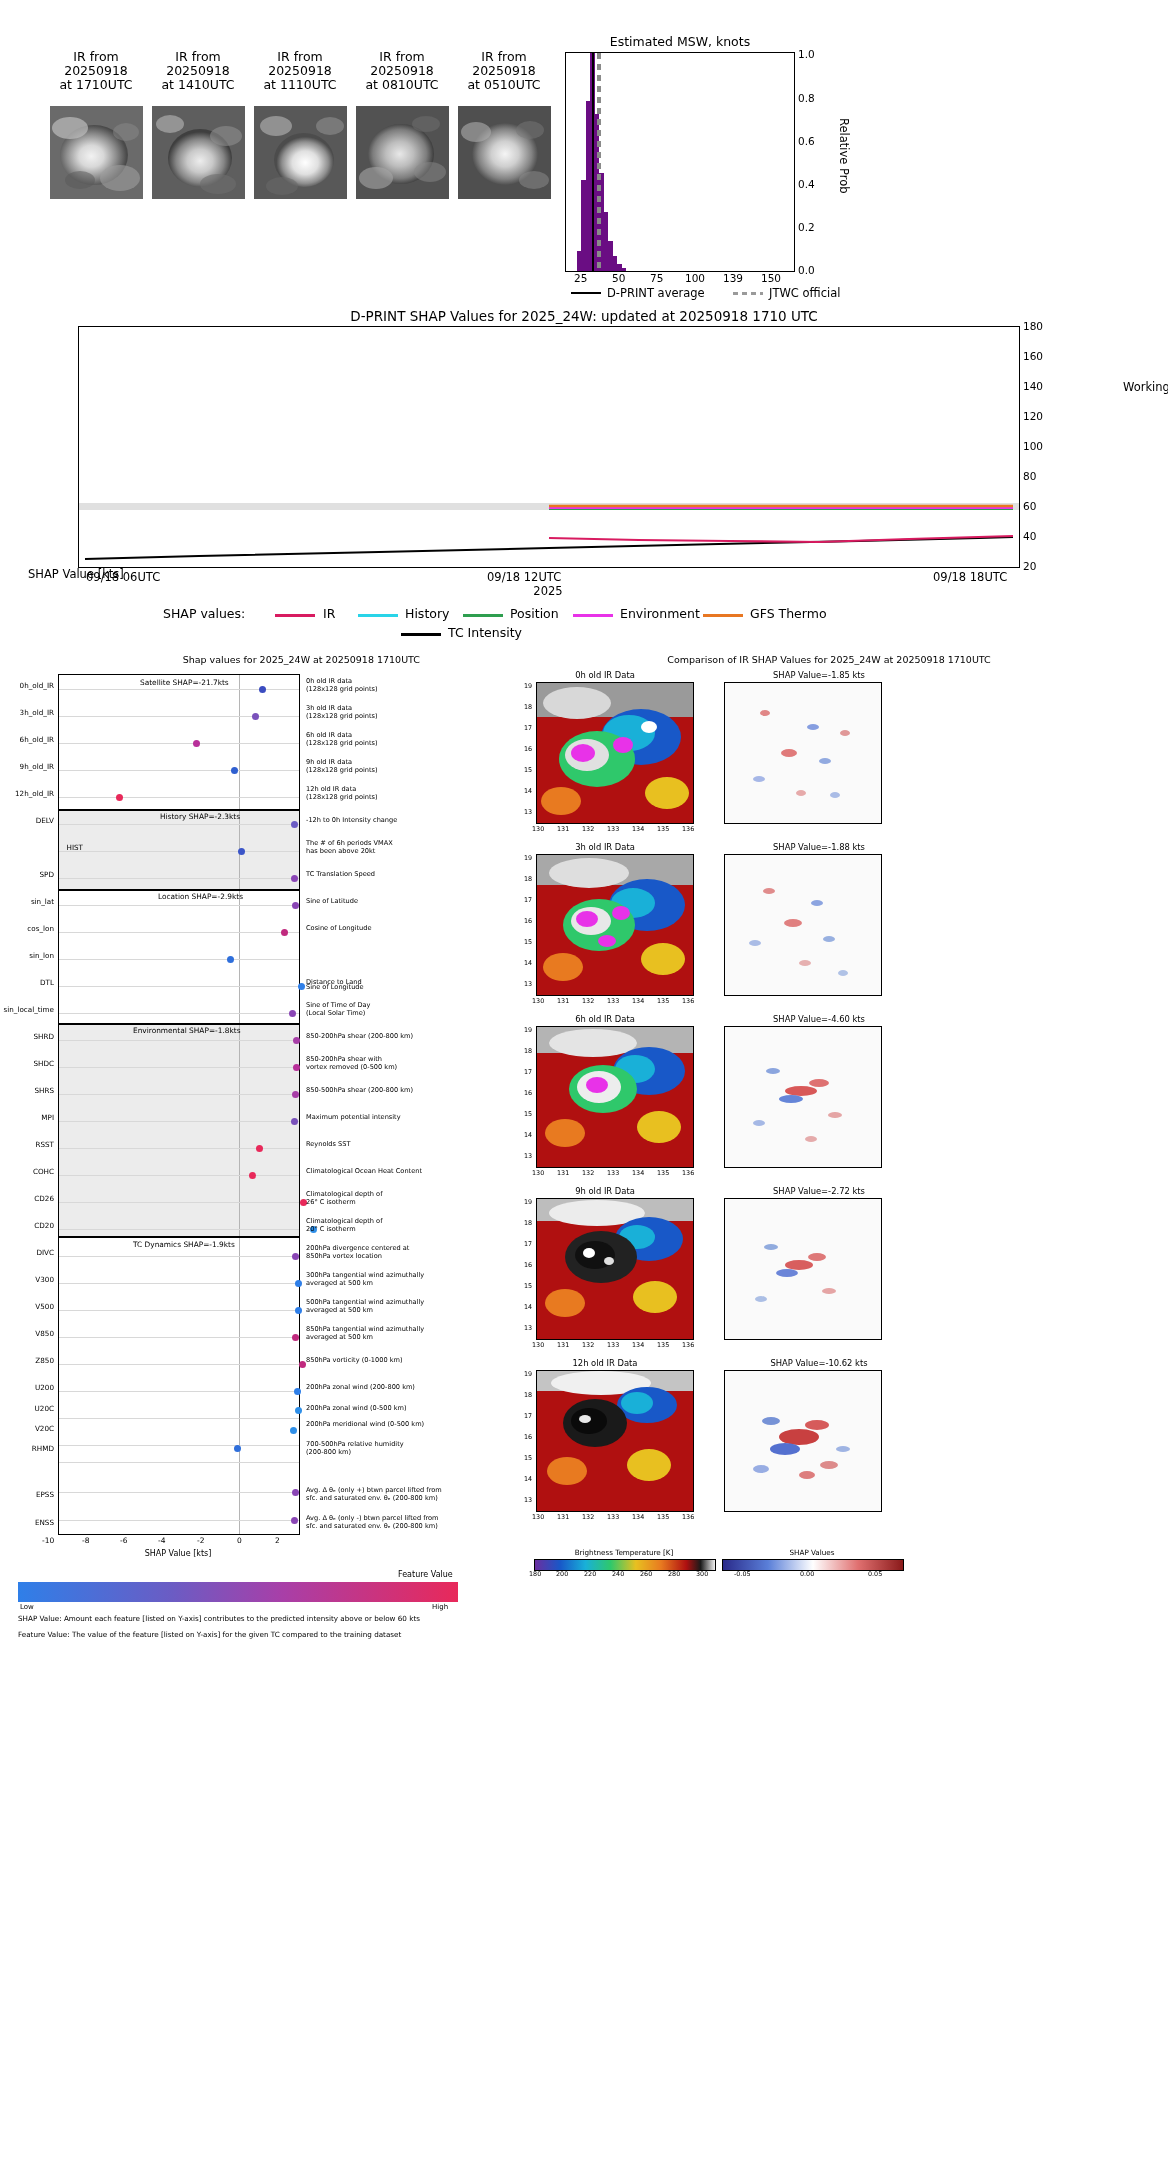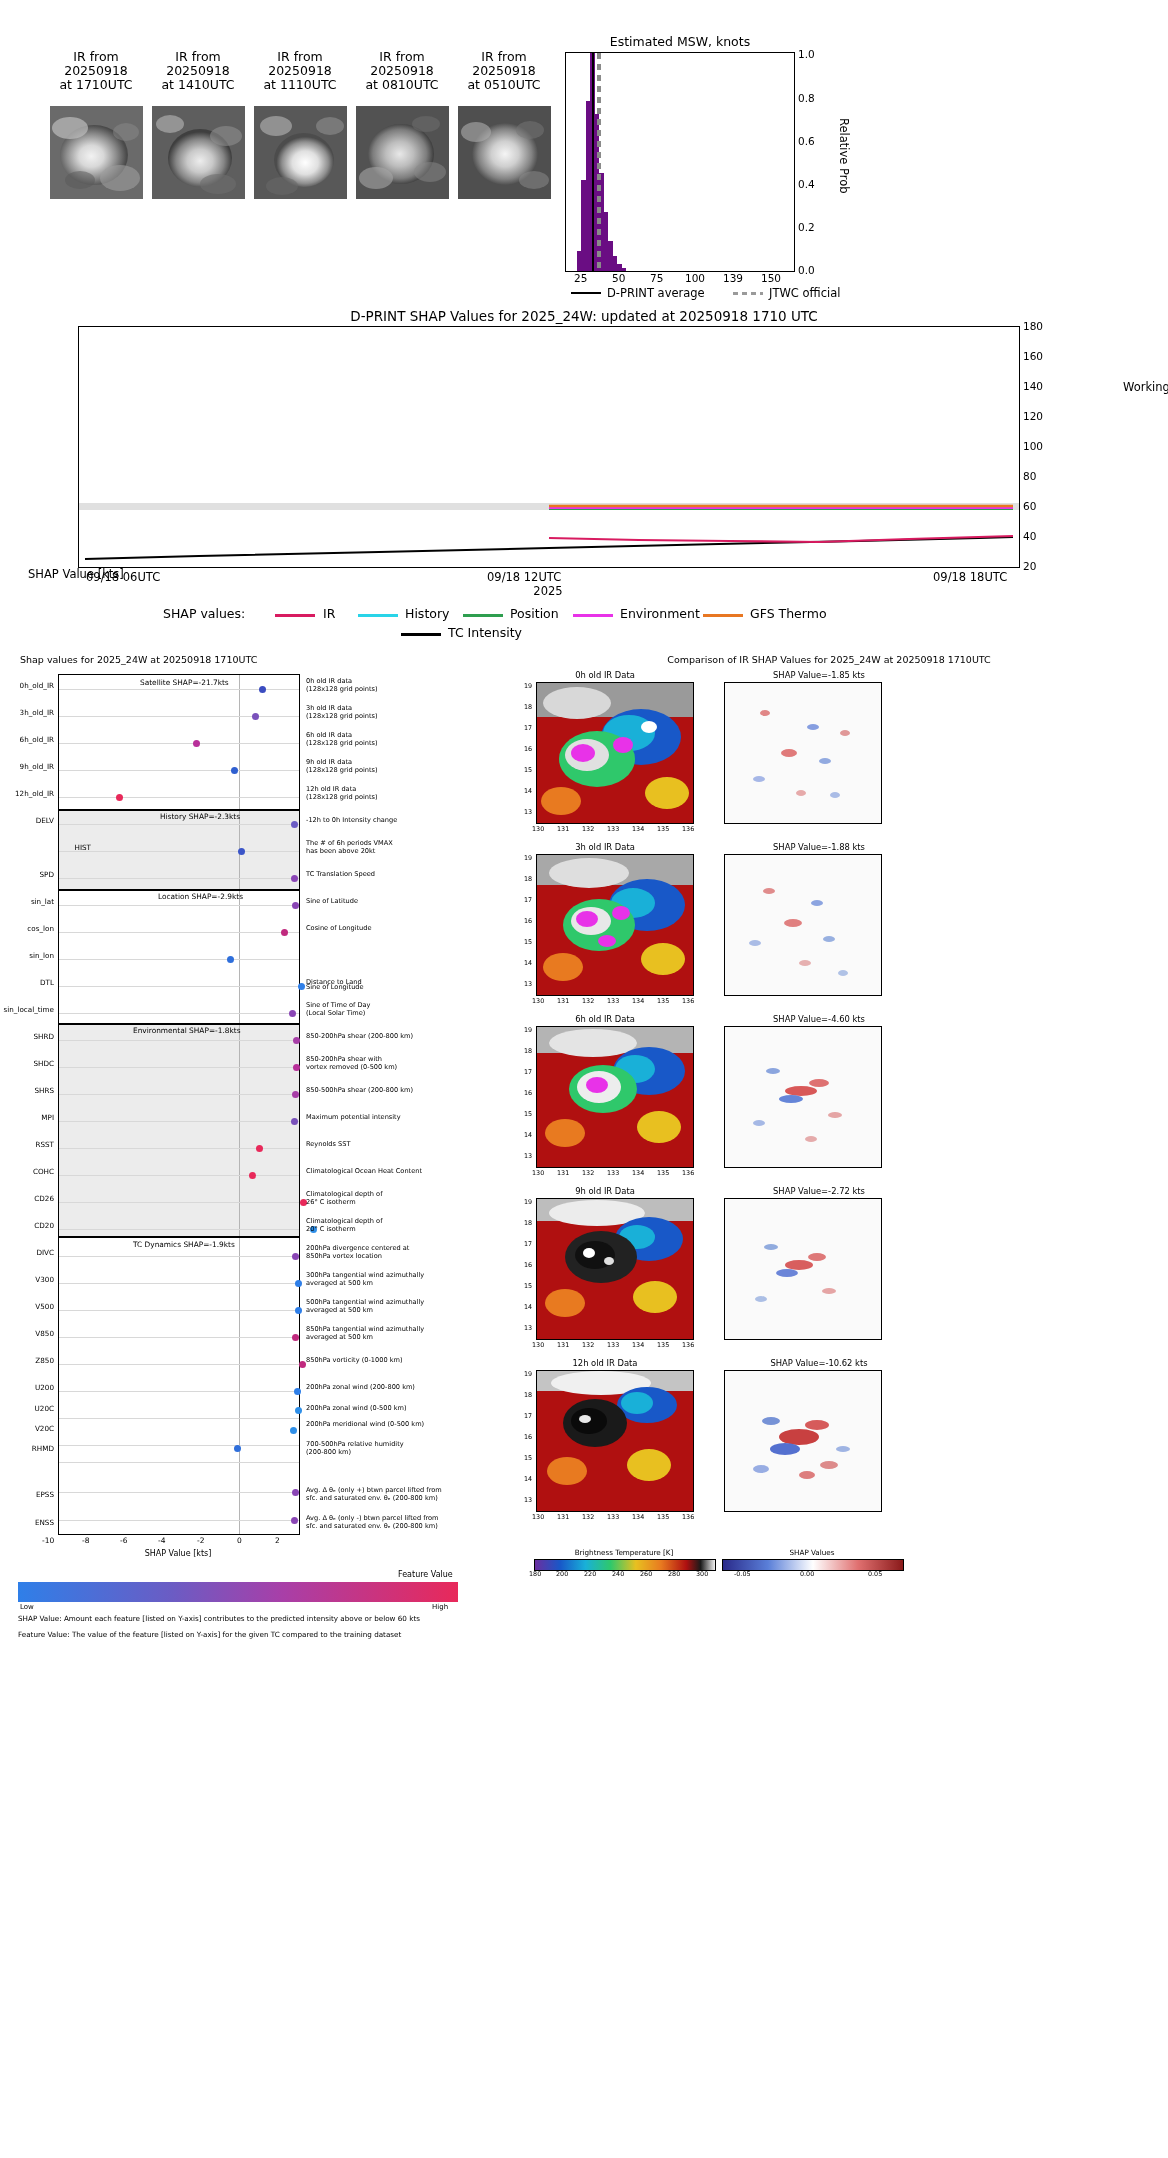--- a/index.html
+++ b/index.html
@@ -275,21 +275,21 @@
       <span class="abs" style="left:495px;top:8px;width:40px;height:3px;background:#e832e8;"></span>
       <span class="abs" style="left:542px;top:0;font-size:12.5px;">Environment</span>
       <span class="abs" style="left:625px;top:8px;width:40px;height:3px;background:#e87722;"></span>
       <span class="abs" style="left:672px;top:0;font-size:12.5px;">GFS Thermo</span>
       <span class="abs" style="left:323px;top:27px;width:40px;height:3px;background:#000;"></span>
       <span class="abs" style="left:370px;top:19px;font-size:12.5px;">TC Intensity</span>
     </div>
   </div>
 
   <div class="abs" style="left:0;top:652px;width:490px;height:1506px;">
-    <div class="abs" style="left:20px;top:2px;width:400px;text-align:left;font-size:9.5px;">Shap values for 2025_24W at 20250918 1710UTC</div>
+    <div class="abs" style="left:20px;top:2px;width:400px;text-align:right;font-size:9.5px;">Shap values for 2025_24W at 20250918 1710UTC</div>
 
     <div class="abs" style="left:58px;top:22px;width:240px;height:800px;border:1px solid #000;background:#fff;">
 
       <div class="bandshade" style="left:0;top:134px;width:240px;height:80px;"></div>
       <div class="bandshade" style="left:0;top:348px;width:240px;height:213px;"></div>
 
       <div class="abs" style="left:180px;top:0;width:1px;height:800px;background:#b5b5b5;"></div>
 
       <div class="abs" style="left:0;top:134px;width:240px;height:1.6px;background:#000;"></div>
       <div class="abs" style="left:0;top:214px;width:240px;height:1.6px;background:#000;"></div>
@@ -371,21 +371,21 @@
       <div class="dot" style="left:232px;top:43px;background:#8a46b5;"></div>
     </div>
 
     <div class="rowlabel" style="left:0;top:29px;width:54px;">0h_old_IR</div>
     <div class="rowlabel" style="left:0;top:56px;width:54px;">3h_old_IR</div>
     <div class="rowlabel" style="left:0;top:83px;width:54px;">6h_old_IR</div>
     <div class="rowlabel" style="left:0;top:110px;width:54px;">9h_old_IR</div>
     <div class="rowlabel" style="left:0;top:137px;width:54px;">12h_old_IR</div>
 
     <div class="rowlabel" style="left:0;top:164px;width:54px;">DELV</div>
-    <div class="rowlabel" style="left:12px;top:191px;width:54px;padding-left:25px;">HIST</div>
+    <div class="rowlabel" style="left:4px;top:191px;width:54px;padding-left:25px;">HIST</div>
     <div class="rowlabel" style="left:0;top:218px;width:54px;">SPD</div>
 
     <div class="rowlabel" style="left:0;top:245px;width:54px;">sin_lat</div>
     <div class="rowlabel" style="left:0;top:272px;width:54px;">cos_lon</div>
     <div class="rowlabel" style="left:0;top:299px;width:54px;">sin_lon</div>
     <div class="rowlabel" style="left:0;top:326px;width:54px;">DTL</div>
     <div class="rowlabel" style="left:0;top:353px;width:54px;">sin_local_time</div>
 
     <div class="rowlabel" style="left:0;top:380px;width:54px;">SHRD</div>
     <div class="rowlabel" style="left:0;top:407px;width:54px;">SHDC</div>

